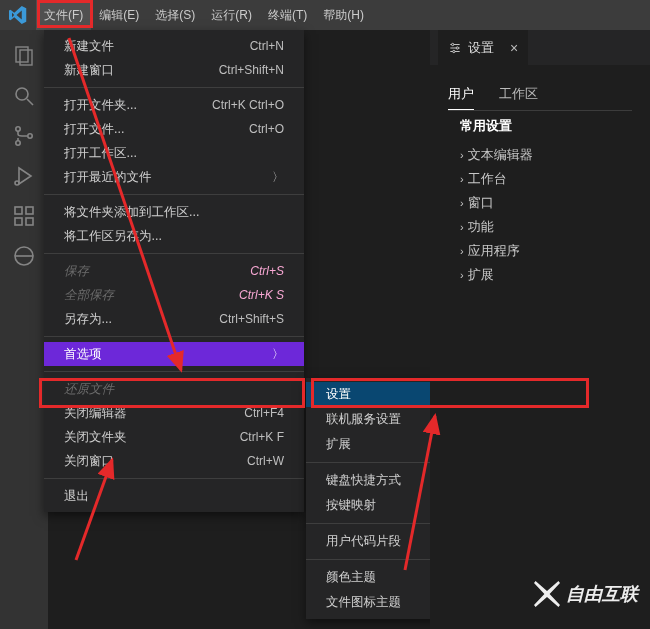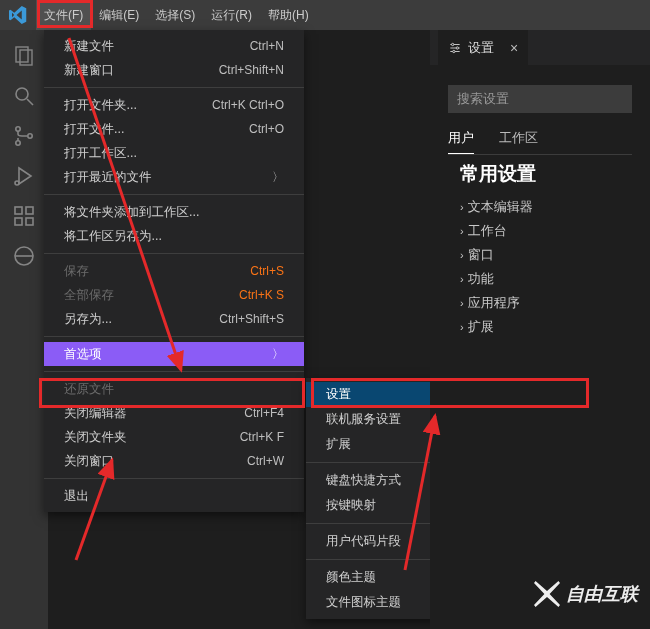--- a/index.html
+++ b/index.html
@@ -11,24 +11,24 @@
   .menu-item { padding: 0 8px; display:flex; align-items:center; cursor: default; color:#ccc; }
   .menu-item.active { background: #505050; }
 
   
   .activitybar { position:absolute; left:0; top:30px; bottom:0; width:48px; background:#333; display:flex; flex-direction:column; align-items:center; gap:16px; padding-top:14px; }
   .act-icon { width:24px; height:24px; color:#858585; display:flex; align-items:center; justify-content:center; }
 
   
   .dropdown { position:absolute; left:44px; top:30px; width:260px; background:#252526; box-shadow:0 4px 10px rgba(0,0,0,.5); padding:4px 0; font-size:12.5px; }
   .dropdown .row { display:flex; align-items:center; justify-content:space-between; padding:4px 20px 4px 20px; height:24px; color:#d0d0d0; }
-  .dropdown .row.disabled { color:#6b6b6b; }
+  .dropdown .row.disabled { color:#6b6b6b;font-style:italic; }
   .dropdown .row .kb { color:#bfbfbf; font-size:12px; }
-  .dropdown .row.disabled .kb { color:#f97316; }
-  .dropdown .row.highlight { background:#8b5cf6; color:#fff; }
+  .dropdown .row.disabled .kb { color:#f9a8d4; }
+  .dropdown .row.highlight { background:#6d28d9; color:#fff; }
   .dropdown .sep { height:1px; background:#3e3e3e; margin:5px 0; }
   .chev { color:#bfbfbf; font-size:12px; }
   .dropdown .row.highlight .chev { color:#fff; }
 
   
   .submenu { position:absolute; left:306px; top:378px; width:280px; background:#252526; box-shadow:0 4px 10px rgba(0,0,0,.5); padding:4px 0; font-size:12.5px; }
   .submenu .row { display:flex; justify-content:space-between; align-items:center; padding:4px 20px; height:25px; color:#d0d0d0; }
   .submenu .row .kb { color:#c5c5c5; font-size:12px; }
   .submenu .row.highlight { background:#094771; color:#fff; }
   .submenu .row.highlight .kb { color:#fff; }
@@ -39,21 +39,21 @@
   .tab-settings { display:flex; align-items:center; gap:6px; padding:0 10px; height:100%; background:#1e1e1e; }
   .tab-close { font-size:14px; color:#bbb; margin-left:10px; }
 
   
   .settings-pane { position:absolute; left:430px; top:65px; right:0; bottom:0; background:#1e1e1e; padding:20px 18px 0 18px; font-size:13px; }
   .search-box { background:#3c3c3c; height:28px; border:1px solid #3c3c3c; color:#9a9a9a; padding:0 8px; display:flex; align-items:center; margin-bottom:16px; }
   .scope-tabs { display:flex; gap:25px; border-bottom:1px solid #3c3c3c; margin-bottom:6px; }
   .scope-tab { padding-bottom:6px; color:#bbb; }
   .scope-tab.active { color:#fff; border-bottom:1px solid #fff; }
   .toc { padding-left:12px; }
-  .toc-h { color:#fff; font-weight:600; margin-bottom:8px; font-size:19px; }
+  .toc-h { color:#fff; font-weight:600; margin-bottom:8px; font-size:13px; }
   .toc-item { display:flex; align-items:center; gap:4px; color:#c8c8c8; padding:3px 0; }
   .toc-item .chev2 { font-size:11px; color:#c8c8c8; }
 
   
   .redbox { position:absolute; border:3px solid #e4292a; pointer-events:none; }
   .arrow { position:absolute; pointer-events:none; }
 
   
   .watermark { position:absolute; right:12px; bottom:22px; display:flex; align-items:center; gap:6px; color:#fff; font-size:18px; font-style:italic; font-weight:700; opacity:.92; }
   .watermark .xico { width:26px; height:26px; background:#fff; clip-path: polygon(6% 0,50% 38%,94% 0,100% 8%,60% 50%,100% 92%,94% 100%,50% 62%,6% 100%,0 92%,40% 50%,0 8%); }
@@ -64,20 +64,21 @@
 <div class="titlebar">
   <div class="logo">
     <svg width="18" height="18" viewBox="0 0 24 24">
         <path fill="#3b99d8" d="M23 3l-6-3-10 9-5-4-2 1v12l2 1 5-4 10 9 6-3V3zM4 15V9l3 3-3 3zm13 3l-7-6 7-6v12z"></path>
       </svg>
   </div>
   <div class="menu-item active">文件(F)</div>
   <div class="menu-item">编辑(E)</div>
   <div class="menu-item">选择(S)</div>
   <div class="menu-item">运行(R)</div>
+  <div class="menu-item">终端(T)</div>
   <div class="menu-item">帮助(H)</div>
 </div>
 
 <div class="activitybar">
   <div class="act-icon">
       <svg width="24" height="24" viewBox="0 0 24 24" fill="none" stroke="currentColor" stroke-width="1.4">
         <rect x="4" y="3" width="12" height="15"></rect>
         <rect x="8" y="6" width="12" height="15"></rect>
       </svg>
     </div>
@@ -242,23 +243,20 @@
         <circle cx="8" cy="6" r="2" fill="#252526"></circle>
         <circle cx="16" cy="12" r="2" fill="#252526"></circle>
         <circle cx="10" cy="18" r="2" fill="#252526"></circle>
       </svg>
     <span>设置</span>
     <span class="tab-close">×</span>
   </div>
 </div>
 
 <div class="settings-pane">
-  <div class="search-box">
-      <span>搜索设置</span>
-    </div>
   <div class="scope-tabs">
     <div class="scope-tab active">用户</div>
     <div class="scope-tab">工作区</div>
   </div>
   <div class="toc">
     <div class="toc-h">常用设置</div>
     <div class="toc-item">
         <span class="chev2">›</span>
         <span>文本编辑器</span>
       </div>

